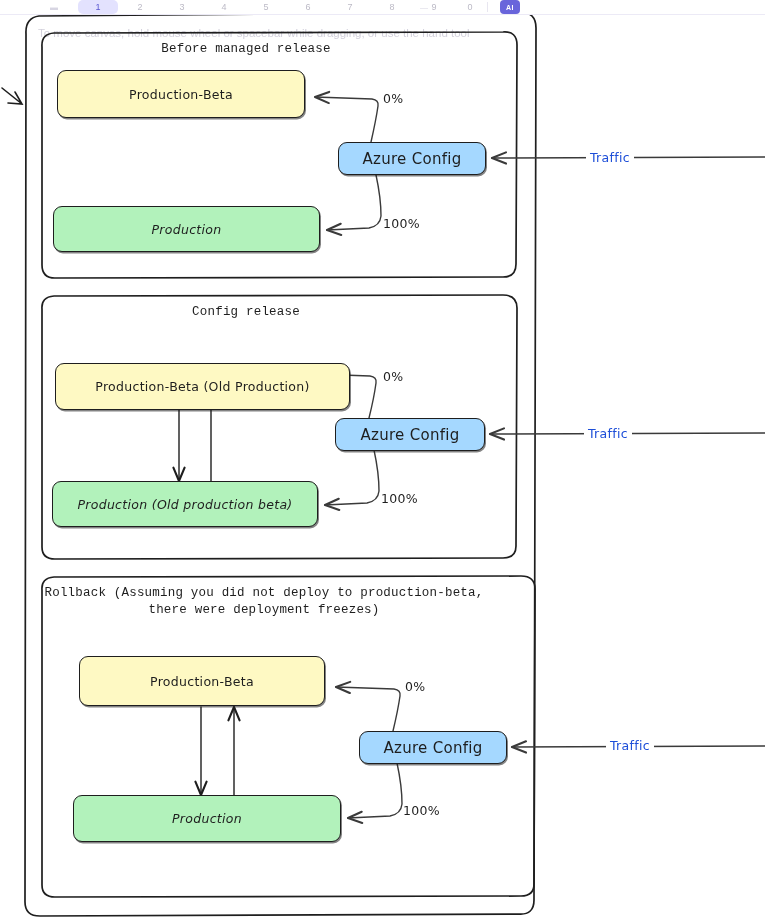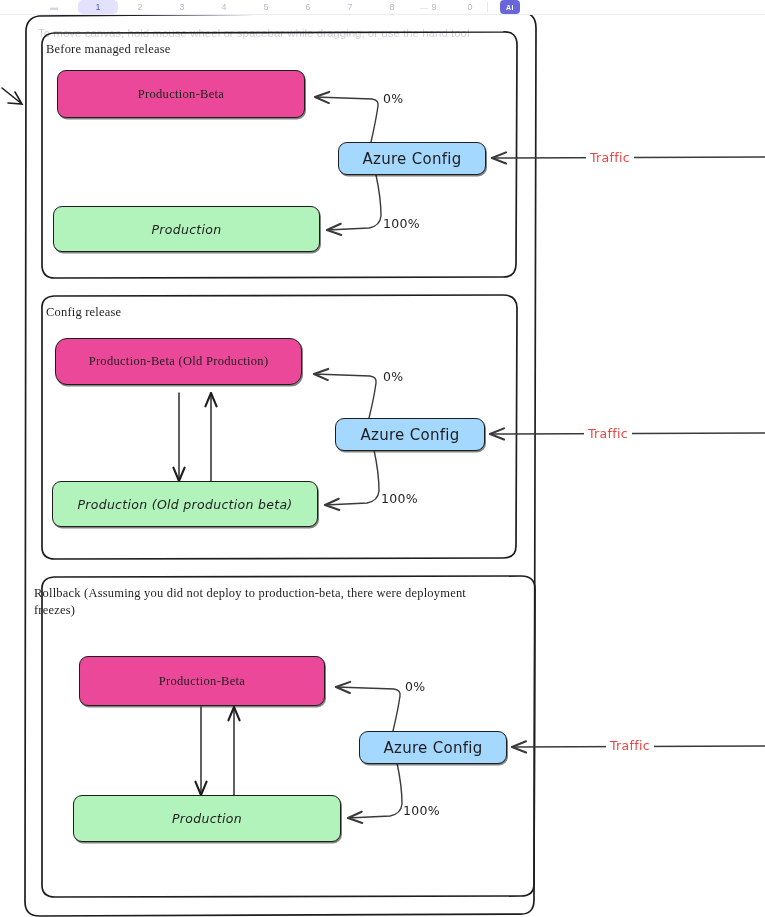--- a/index.html
+++ b/index.html
@@ -49,43 +49,44 @@
   
   .node{
     position:absolute;box-sizing:border-box;
     border:1.6px solid #1e1e1e;border-radius:9px;
     display:flex;align-items:center;justify-content:center;
     font-family:"DejaVu Sans", sans-serif;
     font-size:12.5px;color:#1e1e1e;letter-spacing:.3px;
     z-index:10;text-align:center;line-height:1.2;
     box-shadow:1px 1.5px 0 0 rgba(30,30,30,.55);
   }
-  .node.yellow{background:#ec4899;font-family:Liberation Serif, serif;}
+  .node.yellow{background:#fef9c3;}
   .node.green{background:#b2f2bb;font-style:italic;}
   .node.blue{background:#a5d8ff;font-size:15px;}
 
   
   .panel-title{
     position:absolute;z-index:11;
-    font-family:Liberation Serif, serif;
+    font-family:Liberation Mono, monospace;
     font-size:12.5px;color:#1e1e1e;line-height:1.35;
     letter-spacing:.2px;
+    text-align:center;
   }
 
   
   .edge-label{
     position:absolute;z-index:12;
     font-family:"DejaVu Sans", sans-serif;
     font-size:12.5px;color:#1e1e1e;letter-spacing:.3px;
     background:transparent;
   }
   .traffic-label{
     position:absolute;z-index:12;
     font-family:"DejaVu Sans", sans-serif;
-    font-size:12.5px;color:#ef4444;letter-spacing:.3px;
+    font-size:12.5px;color:#1d4ed8;letter-spacing:.3px;
     background:#ffffff;padding:0 4px;
   }
 </style>
 </head>
 <body>
 
 <div id="toolbar">
   <div class="tool-slot" style="left:44px;">
       <span class="tool-glyph">▬</span>
     </div>
@@ -216,21 +217,21 @@
 <div class="node blue" style="left:338px;top:142px;width:148px;height:33px;">Azure Config</div>
 
 <div class="node green" style="left:53px;top:206px;width:267px;height:46px;">Production</div>
 
 <div class="edge-label" style="left:383px;top:91px;">0%</div>
 <div class="edge-label" style="left:383px;top:216px;">100%</div>
 <div class="traffic-label" style="left:586px;top:150px;">Traffic</div>
 
 <div class="panel-title" style="left:46px;top:304px;width:400px;">Config release</div>
 
-<div class="node yellow" style="left:55px;top:338px;width:247px;height:47px;border-radius:12px;">Production-Beta (Old Production)</div>
+<div class="node yellow" style="left:55px;top:363px;width:295px;height:47px;">Production-Beta (Old Production)</div>
 
 <div class="node blue" style="left:335px;top:418px;width:150px;height:33px;">Azure Config</div>
 
 <div class="node green" style="left:52px;top:481px;width:266px;height:46px;">Production (Old production beta)</div>
 
 <div class="edge-label" style="left:383px;top:369px;">0%</div>
 <div class="edge-label" style="left:381px;top:491px;">100%</div>
 <div class="traffic-label" style="left:584px;top:426px;">Traffic</div>
 
 <div class="panel-title" style="left:34px;top:585px;width:460px;">Rollback (Assuming you did not deploy to production-beta, there were deployment freezes)</div>

